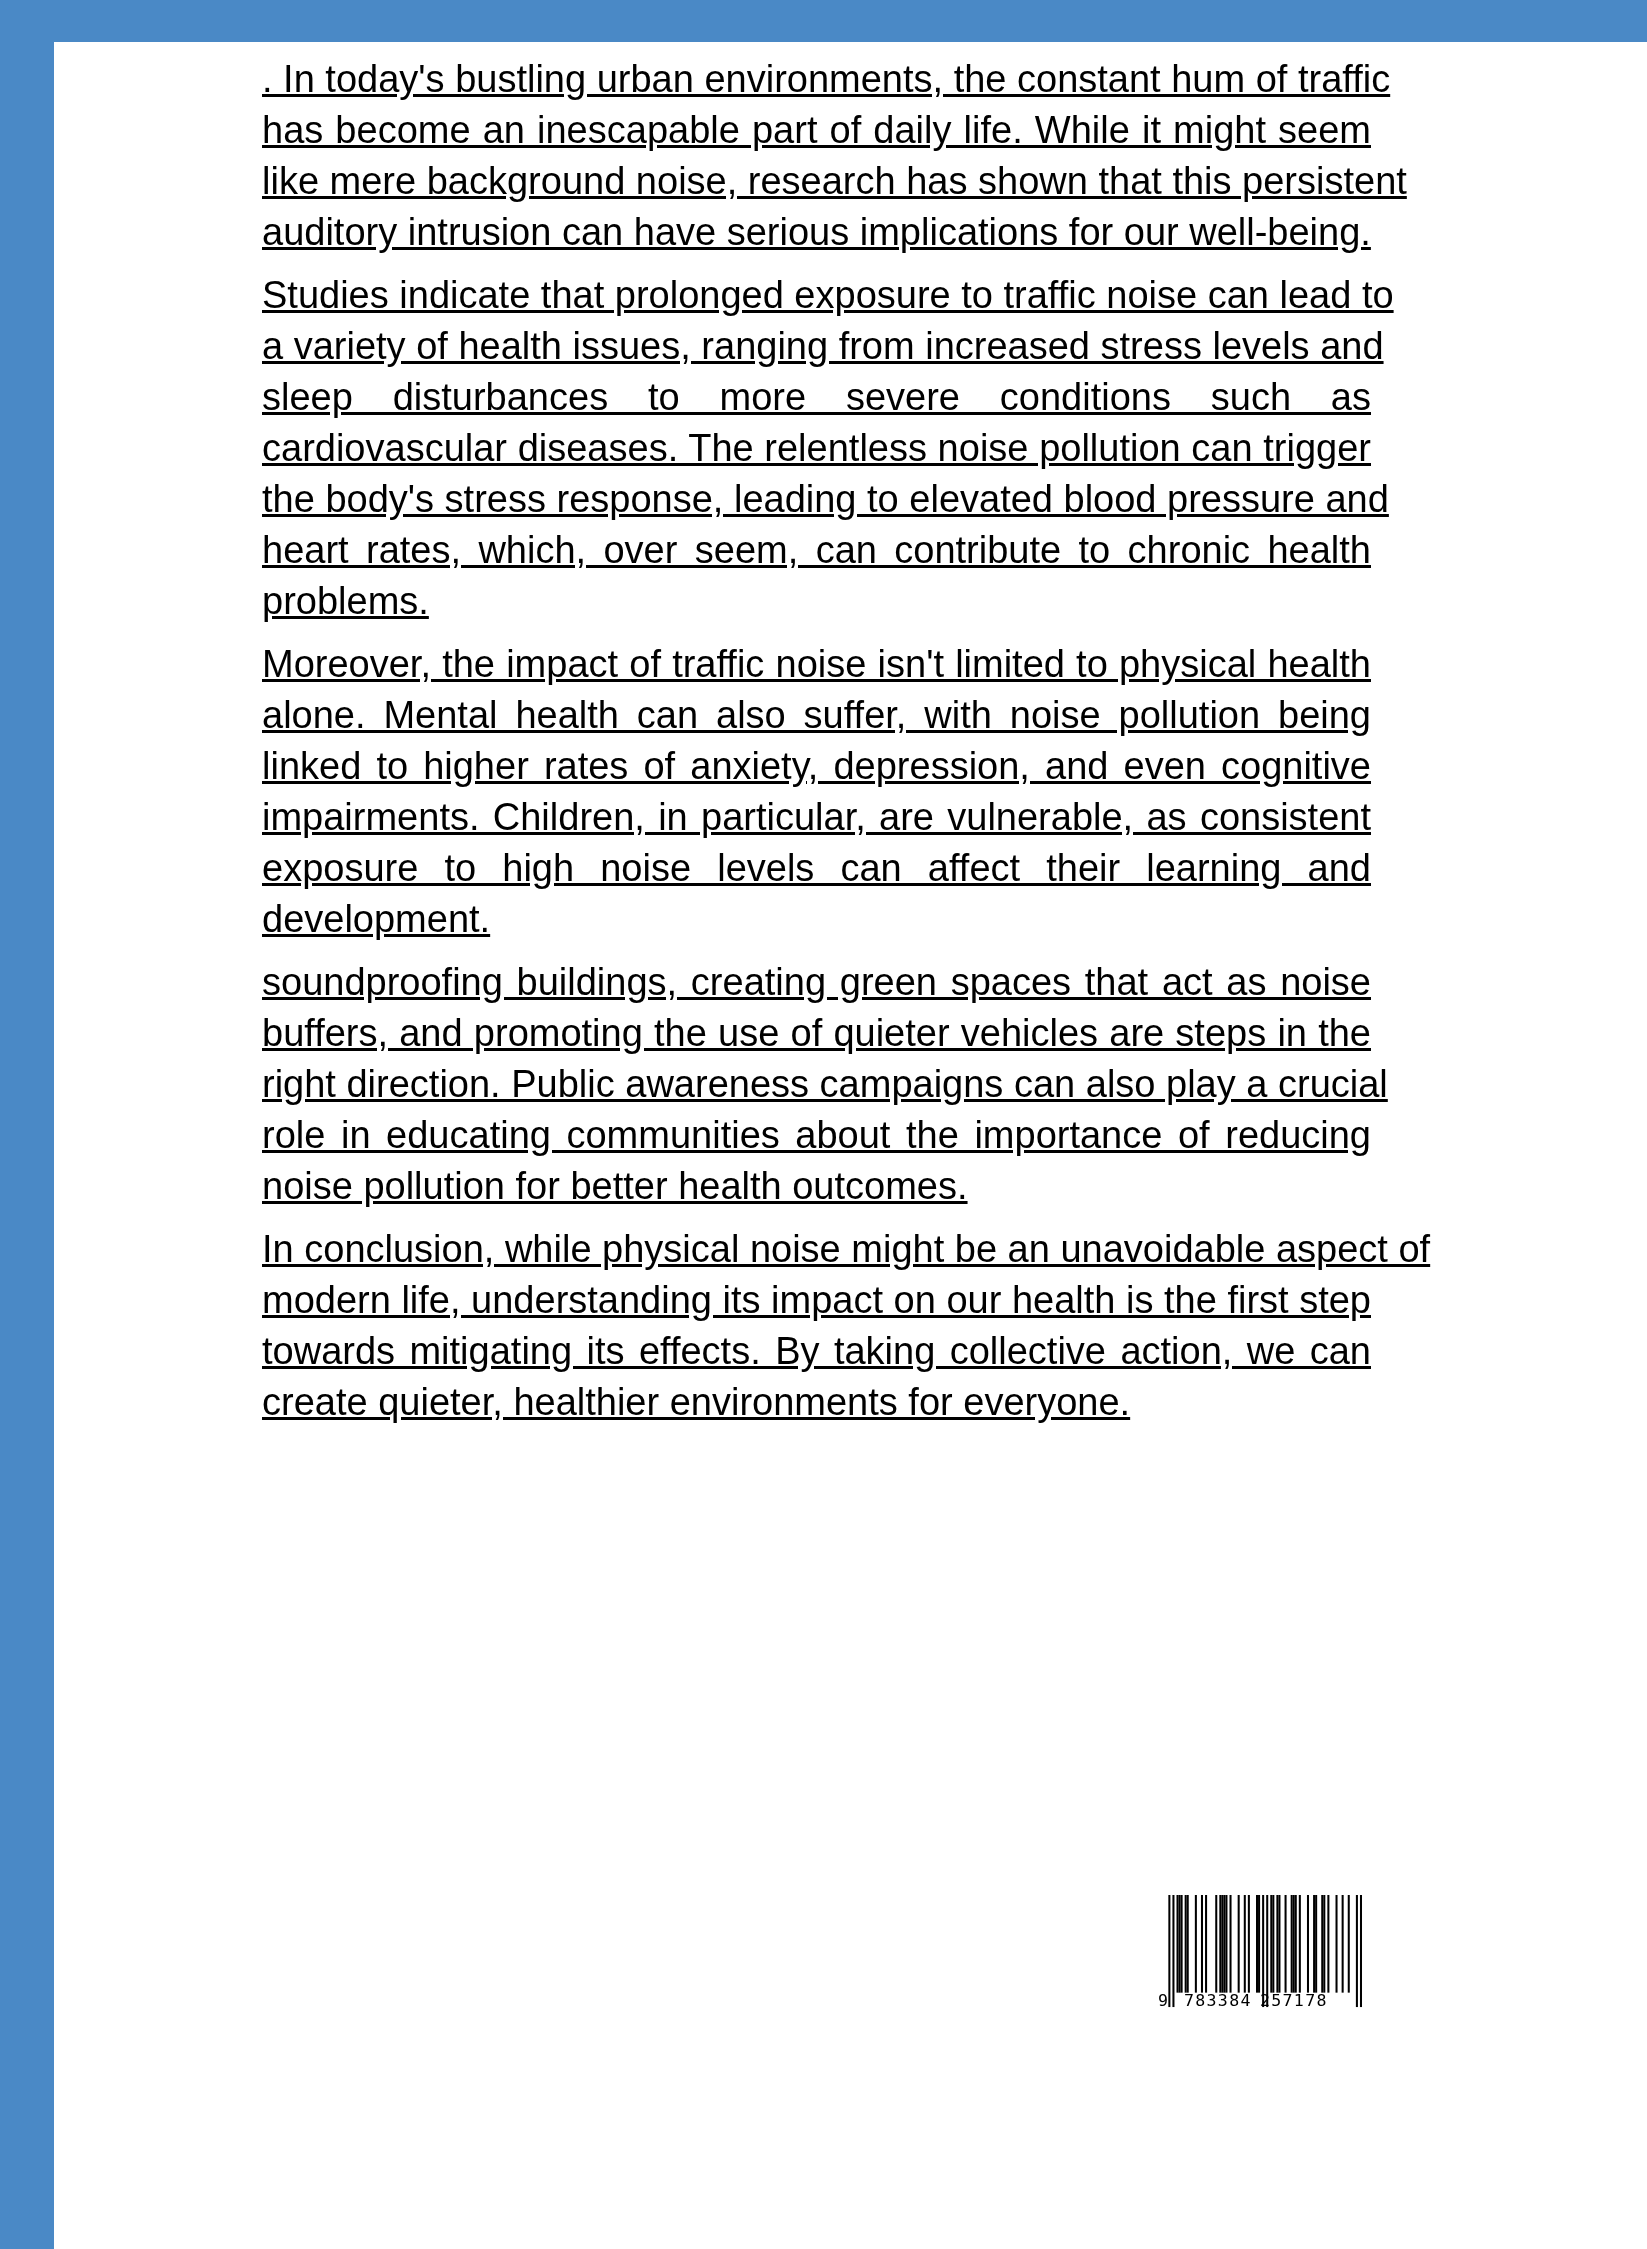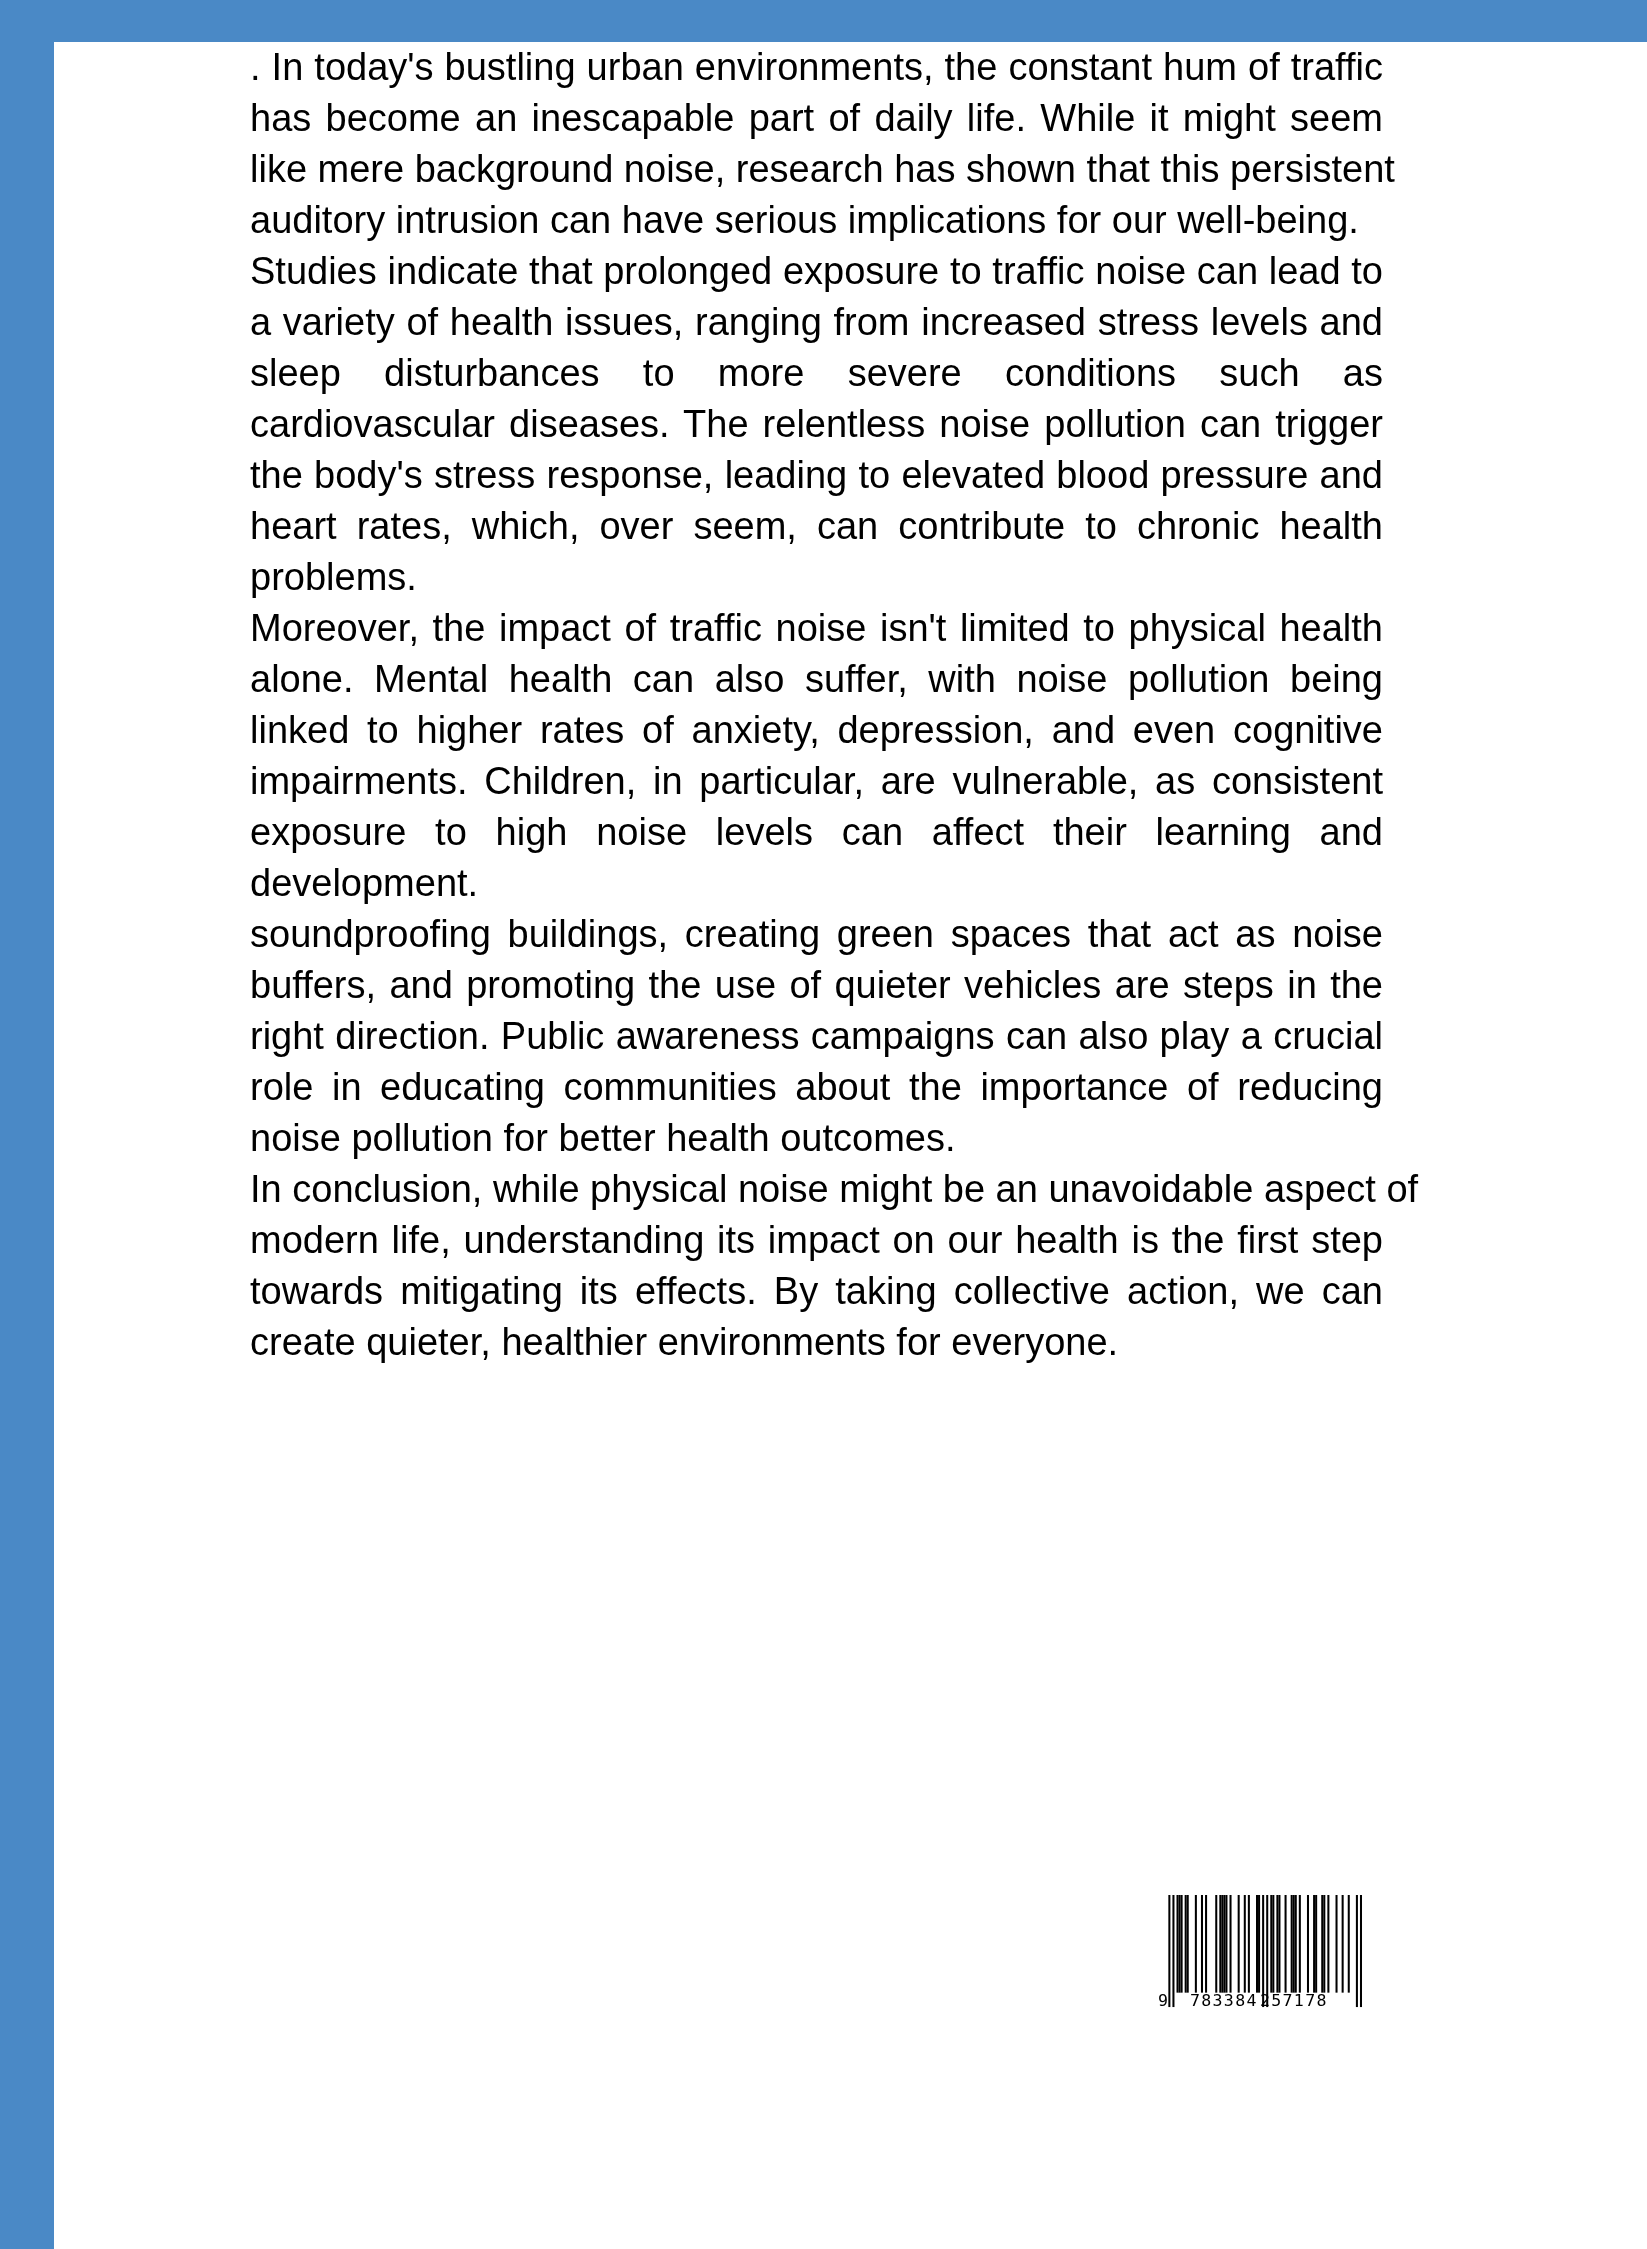--- a/index.html
+++ b/index.html
@@ -9,21 +9,21 @@
     font-family:"Liberation Sans", sans-serif;
   }
   .page {
     position:absolute; left:54px; top:42px; width:1594px; height:2383px;
     background:#ffffff;
   }
   .text-block {
     position:absolute; left:196px; top:0; width:1133px;
     color:#000; font-size:38px; line-height:51px;
   }
-  .para { margin:0; }
+  .para { margin:12px;text-decoration:underline; }
   .line {
     display:block; white-space:nowrap; height:51px;
     text-align:justify; text-align-last:justify;
   }
   .line.last { text-align-last:left; }
   .barcode {
     position:absolute; left:1104px; top:1853px; width:207px; height:117px;
   }
   .barcode svg { position:absolute; left:0; top:0; overflow:visible; }
   .bc-digit {
@@ -114,17 +114,17 @@
         <rect x="362.75" y="0" width="4.53" height="217" fill="#000"></rect>
         <rect x="367.28" y="0" width="4.53" height="217" fill="#000"></rect>
         <rect x="376.34" y="0" width="4.53" height="217" fill="#000"></rect>
         <rect x="394.46" y="0" width="4.53" height="217" fill="#000"></rect>
         <rect x="408.05" y="0" width="4.53" height="217" fill="#000"></rect>
         <rect x="421.64" y="0" width="4.53" height="217" fill="#000"></rect>
         <rect x="439.76" y="0" width="4.53" height="249" fill="#000"></rect>
         <rect x="448.82" y="0" width="4.53" height="249" fill="#000"></rect>
       </svg>
     <span class="bc-digit" style="left:0px;">9</span>
-    <span class="bc-digit" style="left:32px;text-align:right;">783384</span>
+    <span class="bc-digit" style="left:26px;text-align:right;">783384</span>
     <span class="bc-digit" style="left:102px;">257178</span>
   </div>
 </div>
 
 
 </body></html>

